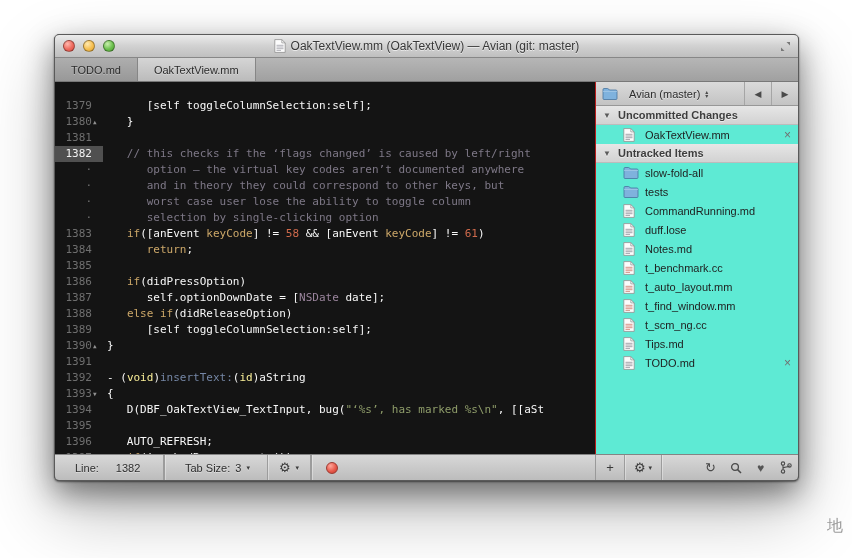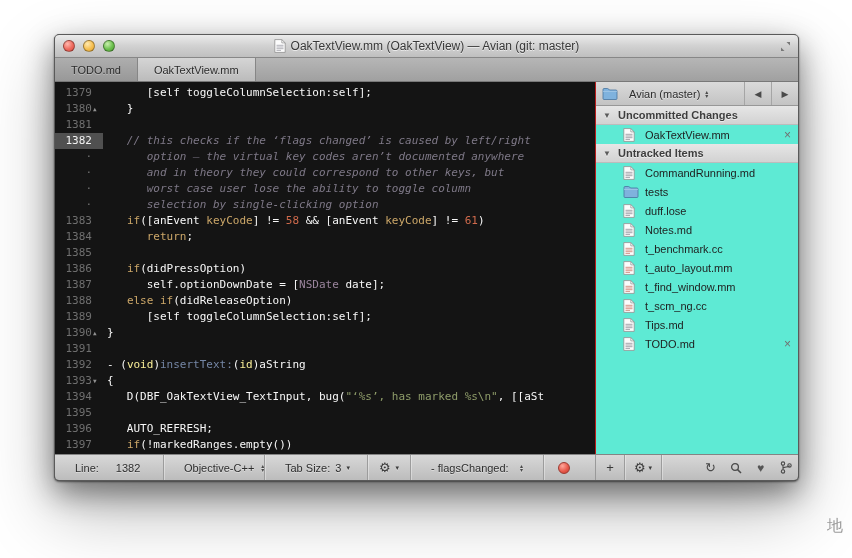--- a/index.html
+++ b/index.html
@@ -18,28 +18,28 @@
   .light.zoom{background:radial-gradient(circle at 35% 30%,#c9efae,#6cc04e 55%,#4d9e33)}
   .title{font-size:12px;color:#383838;text-shadow:0 1px 0 rgba(255,255,255,.6);display:flex;align-items:center;gap:5px;white-space:nowrap}
   .fullscreen{position:absolute;right:7px;top:6px;line-height:0}
 
   .tabbar{flex:0 0 24px;background:linear-gradient(#b6b6b6,#a0a0a0);border-bottom:1px solid #787878;display:flex}
   .tab{padding:0 16px;display:flex;align-items:center;font-size:11px;color:#2c2c2c;text-shadow:0 1px 0 rgba(255,255,255,.3);
     border-right:1px solid #868686;background:linear-gradient(#aeaeae,#989898)}
   .tab.active{background:linear-gradient(#d5d5d5,#bbbbbb)}
 
   .main{flex:1;display:flex;min-height:0}
-  .editor{flex:1;min-width:0;background:#141414;padding-top:3px;font-family:"DejaVu Sans Mono",monospace;font-size:11px;overflow:hidden}
+  .editor{flex:1;min-width:0;background:#141414;padding-top:16px;font-family:"DejaVu Sans Mono",monospace;font-size:11px;overflow:hidden}
   .crow{display:flex;height:16px;line-height:16px}
   .gut{flex:0 0 48px;display:flex;align-items:center;justify-content:flex-end;color:#6f6f6f}
   .gut .gmark{width:11px;font-size:6px;color:#909090;text-align:left;padding-left:1px}
   .gut.cur{background:#505050;color:#f2f2f2}
   .cline{flex:1;min-width:0;white-space:pre;overflow:hidden;padding-left:4px;color:#f8f8f8}
   .tk-p{color:#f8f8f8}.tk-k{color:#cda869}.tk-n{color:#cf6a4c}
-  .tk-c{color:#7e7887;font-style:italic}.tk-s{color:#8f9d6a}
+  .tk-c{color:#7e7887;}.tk-s{color:#8f9d6a}
   .tk-f{color:#7587a6}.tk-t{color:#9b859d}.tk-y{color:#f9ee98}
 
   .filebrowser{flex:0 0 203px;background:#5eead4;border-left:1px solid #b91c1c;display:flex;flex-direction:column;font-size:11px;color:#1e1e1e}
   .fb-header{flex:0 0 24px;background:linear-gradient(#dadada,#c3c3c3);border-bottom:1px solid #979797;display:flex;align-items:center;padding-left:6px}
   .fb-title{margin:0 3px 0 5px;color:#2c2c2c;text-shadow:0 1px 0 rgba(255,255,255,.45)}
   .stepper{display:flex;flex-direction:column;align-items:center;justify-content:center;color:#4a4a4a;margin-left:2px}
   .stepper span{font-size:6px;line-height:4px;display:block}
   .fb-nav{margin-left:auto;display:flex;align-self:stretch}
   .fb-nav-btn{width:27px;display:flex;align-items:center;justify-content:center;border-left:1px solid #a5a5a5;color:#4a4a4a;font-size:9px}
   .fb-list{flex:1;overflow:hidden}
@@ -325,41 +325,50 @@
             </span>
             <span class="fb-label">OakTextView.mm</span>
             <span class="fb-close">×</span>
           </div>
           <div class="fb-row section">
             <span class="disclosure">▼</span>
             <span>Untracked Items</span>
           </div>
           <div class="fb-row file">
             <span class="fb-icon">
-              <svg width="12" height="14" viewBox="0 0 12 14">
-                <path d="M.8.6 h7 l3.4 3.3 v9.5 h-10.4 z" fill="#fcfcfc" stroke="#8f8f8f" stroke-width="0.8"></path>
-                <path d="M7.8.6 v3.3 h3.4" fill="none" stroke="#8f8f8f" stroke-width="0.7"></path>
-                <g stroke="#8f8f98" stroke-width="0.8">
-                  <path d="M2.5 6.3 h7"></path>
-                  <path d="M2.5 8 h7"></path>
-                  <path d="M2.5 9.7 h7"></path>
-                  <path d="M2.5 11.4 h4.5"></path>
-                </g>
-              </svg>
-            </span>
-            <span class="fb-label">CommandRunning.md</span>
-          </div>
-          <div class="fb-row file">
-            <span class="fb-icon">
               <svg width="16" height="12" viewBox="0 0 16 12">
                 <path d="M1 1.5 C1 1 1.4 .5 2 .5 h3.6 c.4 0 .7 .2 1 .5 l.9 1 H14 c.6 0 1 .5 1 1 v7.5 c0 .6 -.4 1 -1 1 H2 c-.6 0 -1 -.4 -1 -1 z" fill="#7fb2dd" stroke="#48749e" stroke-width="0.8"></path>
                 <path d="M1 3.4 h14" stroke="#a8cbe8" stroke-width="0.8" fill="none"></path>
               </svg>
             </span>
+            <span class="fb-label">slow-fold-all</span>
+          </div>
+          <div class="fb-row file">
+            <span class="fb-icon">
+              <svg width="16" height="12" viewBox="0 0 16 12">
+                <path d="M1 1.5 C1 1 1.4 .5 2 .5 h3.6 c.4 0 .7 .2 1 .5 l.9 1 H14 c.6 0 1 .5 1 1 v7.5 c0 .6 -.4 1 -1 1 H2 c-.6 0 -1 -.4 -1 -1 z" fill="#7fb2dd" stroke="#48749e" stroke-width="0.8"></path>
+                <path d="M1 3.4 h14" stroke="#a8cbe8" stroke-width="0.8" fill="none"></path>
+              </svg>
+            </span>
             <span class="fb-label">tests</span>
+          </div>
+          <div class="fb-row file">
+            <span class="fb-icon">
+              <svg width="12" height="14" viewBox="0 0 12 14">
+                <path d="M.8.6 h7 l3.4 3.3 v9.5 h-10.4 z" fill="#fcfcfc" stroke="#8f8f8f" stroke-width="0.8"></path>
+                <path d="M7.8.6 v3.3 h3.4" fill="none" stroke="#8f8f8f" stroke-width="0.7"></path>
+                <g stroke="#8f8f98" stroke-width="0.8">
+                  <path d="M2.5 6.3 h7"></path>
+                  <path d="M2.5 8 h7"></path>
+                  <path d="M2.5 9.7 h7"></path>
+                  <path d="M2.5 11.4 h4.5"></path>
+                </g>
+              </svg>
+            </span>
+            <span class="fb-label">CommandRunning.md</span>
           </div>
           <div class="fb-row file">
             <span class="fb-icon">
               <svg width="12" height="14" viewBox="0 0 12 14">
                 <path d="M.8.6 h7 l3.4 3.3 v9.5 h-10.4 z" fill="#fcfcfc" stroke="#8f8f8f" stroke-width="0.8"></path>
                 <path d="M7.8.6 v3.3 h3.4" fill="none" stroke="#8f8f8f" stroke-width="0.7"></path>
                 <g stroke="#8f8f98" stroke-width="0.8">
                   <path d="M2.5 6.3 h7"></path>
                   <path d="M2.5 8 h7"></path>
                   <path d="M2.5 9.7 h7"></path>
@@ -479,46 +488,32 @@
     </div>
   </div>
 
   <div class="statusbar">
     <div class="sb-left">
       <div class="sseg seg-line">
         <span>Line:</span>
         <span class="line-val">1382</span>
       </div>
       <div class="sdiv"></div>
-      <div class="sseg seg-lang">
-        <span>Objective-C++</span>
-        <span class="stepper">
-            <span>▴</span>
-            <span>▾</span>
-          </span>
-      </div>
       <div class="sdiv"></div>
       <div class="sseg seg-tabsize">
         <span>Tab Size:</span>
         <span>3</span>
         <span class="dropdown-arrow">▾</span>
       </div>
       <div class="sdiv"></div>
       <div class="sseg seg-gear">
         <span class="gear-glyph">⚙</span>
         <span class="dropdown-arrow">▾</span>
       </div>
       <div class="sdiv"></div>
-      <div class="sseg seg-symbol">
-        <span>- flagsChanged:</span>
-        <span class="stepper">
-            <span>▴</span>
-            <span>▾</span>
-          </span>
-      </div>
       <div class="sdiv"></div>
       <div class="sseg seg-record">
         <div class="record-dot"></div>
       </div>
     </div>
     <div class="sb-right">
       <div class="sb-btn btn-plus">
           <span>+</span>
         </div>
       <div class="sdiv"></div>

